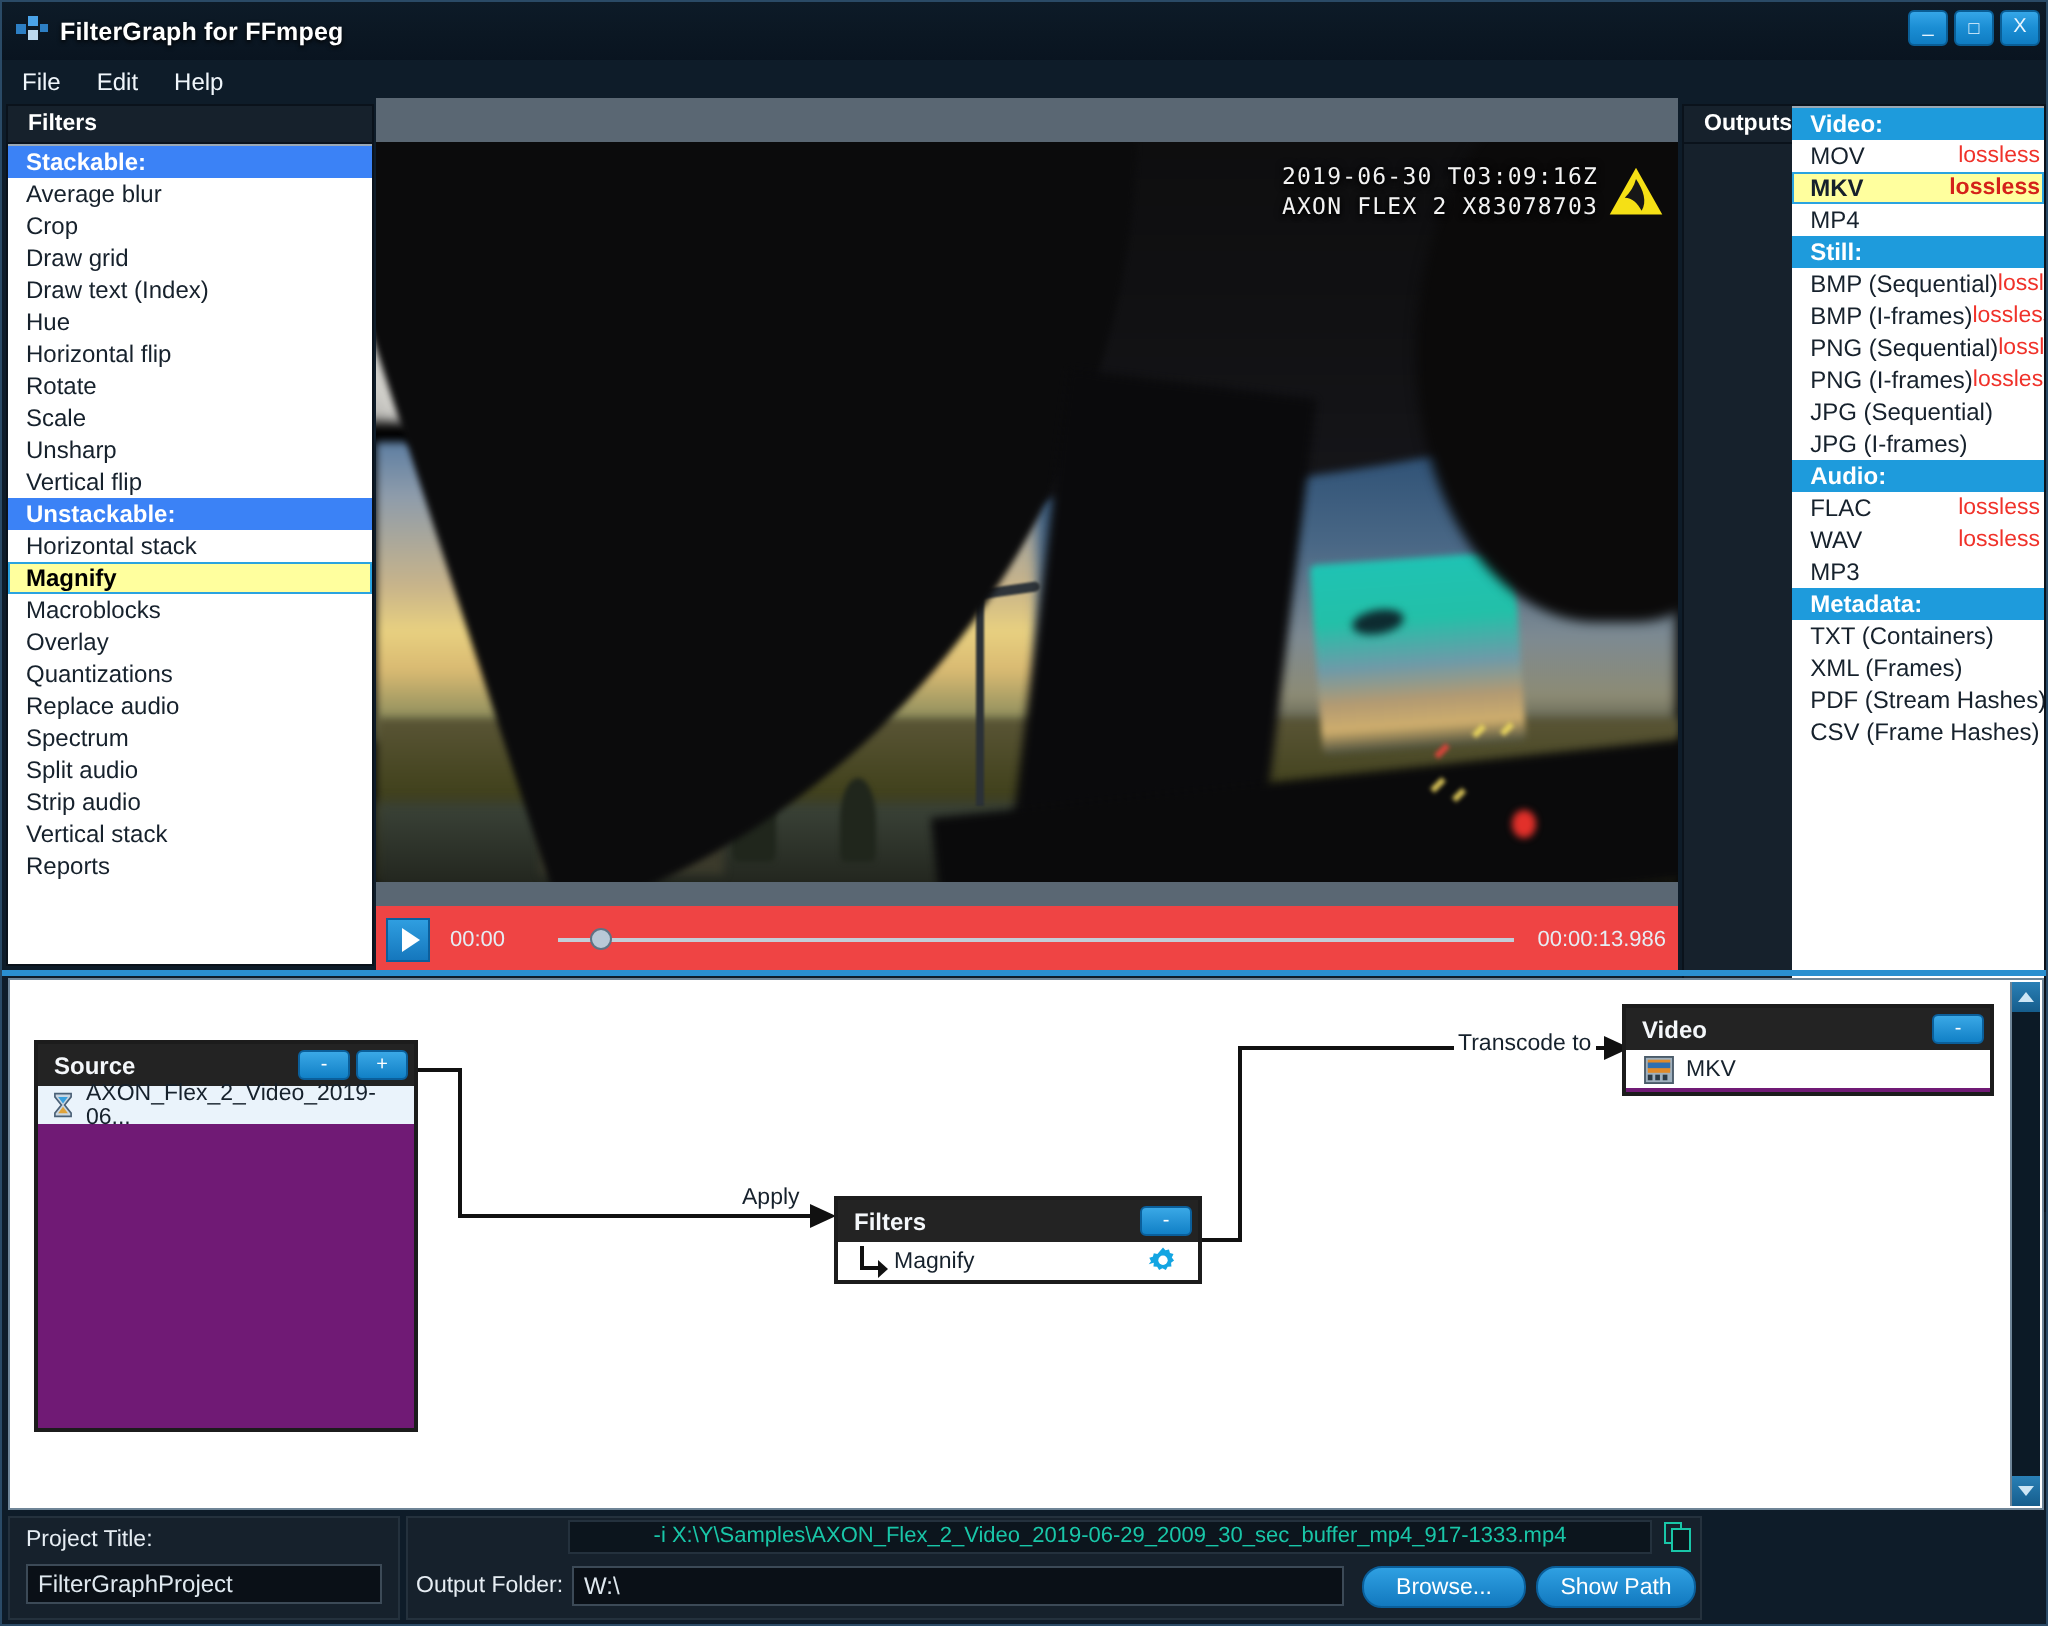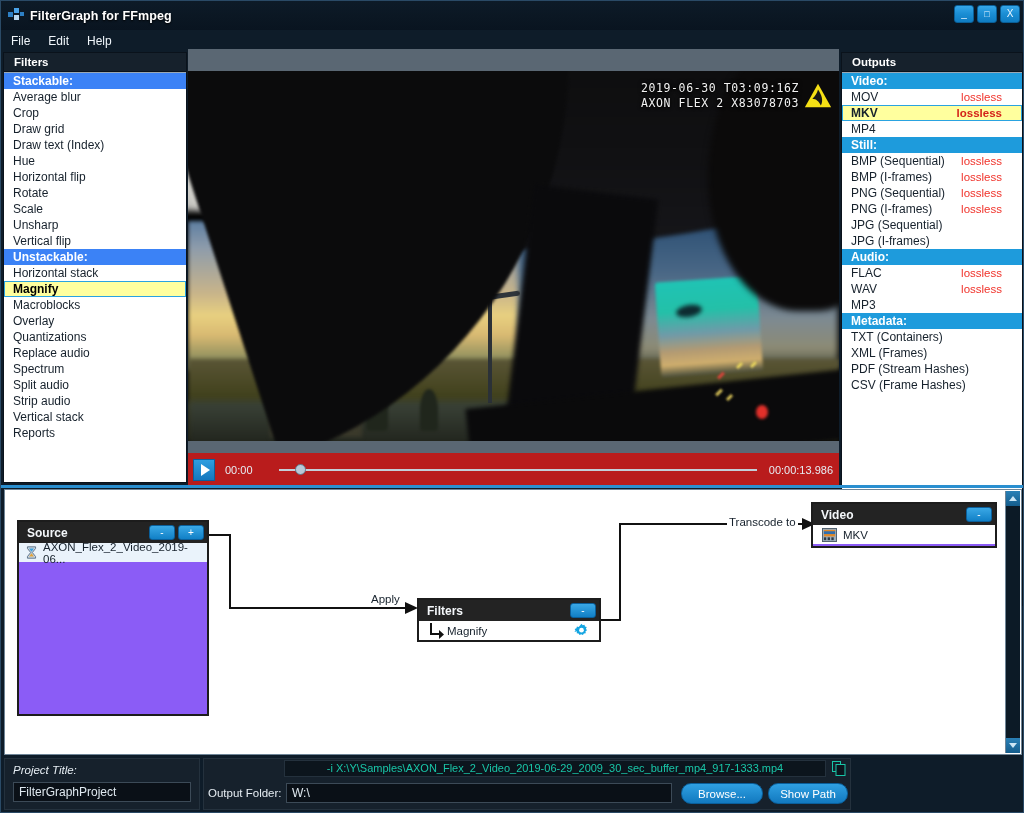--- a/index.html
+++ b/index.html
@@ -197,21 +197,21 @@
     position: absolute; right: 40px; top: 10px; text-align: right;
     color: #f2f2f2; font-family: "DejaVu Sans Mono", monospace;
     font-size: 11.5px; line-height: 15px; letter-spacing: .6px;
     text-shadow: 0 1px 2px #000, 0 0 4px #000;
   }
   .axon-logo { position: absolute; right: 6px; top: 10px; width: 30px; height: 30px; }
 
   
   .player-bar {
     position: absolute; left: 0; top: 404px; width: 651px; height: 33px;
-    background: #b91c1c; display: flex; align-items: center;
+    background: #ef4444; display: flex; align-items: center;
   }
   .play-btn {
     width: 22px; height: 22px; margin-left: 5px; flex: none;
     background: linear-gradient(to bottom, #2f9ee0, #1577bd);
     border: 1px solid #0c5f9c; display: flex; align-items: center; justify-content: center;
     cursor: pointer;
   }
   .play-tri {
     width: 0; height: 0; border-left: 9px solid #ffffff;
     border-top: 6px solid transparent; border-bottom: 6px solid transparent;
@@ -226,45 +226,45 @@
   .seek-thumb {
     position: absolute; left: 3.4%; width: 11px; height: 11px; border-radius: 50%;
     background: #b9c8d6; border: 1px solid #5f7384; cursor: grab;
   }
   .t-end { color: #e6edf3; font-size: 11px; margin-right: 6px; flex: none; }
 
   
   .outputs-panel {
     position: absolute; left: 840px; top: 51px; width: 182px; height: 554px;
     background: #16212c; border: 1px solid #0a121b;
-    display: flex; flex-direction: column;
+    display: flex; 
   }
   .outputs-list { flex: 1; background: #ffffff; border-top: 1px solid #9aa8b4; overflow: hidden; }
   .orow {
     height: 16px; line-height: 16px; font-size: 12px; color: #16212c;
-    padding: 0 20px 0 9px; white-space: nowrap; cursor: pointer;
+    padding: 0 2px 0 9px; white-space: nowrap; cursor: pointer;
     display: flex; justify-content: space-between; align-items: center;
   }
   .orow.group { background: #1e9bdc; color: #fff; font-weight: bold; }
   .orow.selected { background: #ffff9e; font-weight: bold; outline: 1px solid #2aa3e0; outline-offset: -1px; }
   .orow .tag { color: #f0322a; font-size: 11.5px; }
   .orow.selected .tag { color: #d4221a; font-weight: bold; }
 
   
   .graph-sep {
     position: absolute; left: 0; top: 484px; width: 1024px; height: 3px; background: #2a8fd0;
   }
   .graph-panel {
     position: absolute; left: 3px; top: 488px; width: 1018px; height: 266px;
     background: #ffffff; border: 1px solid #6f8597; overflow: hidden;
   }
   .graph-canvas { position: absolute; inset: 0; }
 
   .node {
-    position: absolute; background: #8b5cf6;
+    position: absolute; background: #701a75;
     border: 2px solid #1c1c1c; z-index: 3;
   }
   .node-head {
     height: 21px; background: #232323; display: flex; align-items: center;
     padding-left: 8px; position: relative;
   }
   .node-title { color: #f4f7fa; font-size: 12px; font-weight: bold; }
   .hbtn {
     position: absolute; top: 3px; width: 26px; height: 15px; border-radius: 3px;
     background: linear-gradient(to bottom, #3aa8e6, #1180c6);
@@ -603,21 +603,21 @@
         <div class="gsb-btn down">
             <span class="gsb-arrow d"></span>
           </div>
       </div>
     </div>
   </div>
 
   <div class="bottom">
 
     <div class="bsec proj">
-      <div class="blabel" style="position:absolute;left:8px;top:5px;font-style:italic;">Project Title:</div>
+      <div class="blabel" style="position:absolute;left:8px;top:5px;">Project Title:</div>
       <input class="binput" style="position: absolute; left: 8px; top: 23px; width: 178px;" value="FilterGraphProject">
     </div>
 
     <div class="bsec out">
       <div class="cmdline">-i X:\Y\Samples\AXON_Flex_2_Video_2019-06-29_2009_30_sec_buffer_mp4_917-1333.mp4</div>
       <svg class="copy-ico" viewBox="0 0 14 15">
         <rect x="0.5" y="0.5" width="8" height="10" fill="none" stroke="#19c6a8"></rect>
         <rect x="4" y="3.5" width="9" height="11" fill="#0c151d" stroke="#19c6a8"></rect>
       </svg>
       <div class="blabel" style="position:absolute;left:4px;top:28px;">Output Folder:</div>

